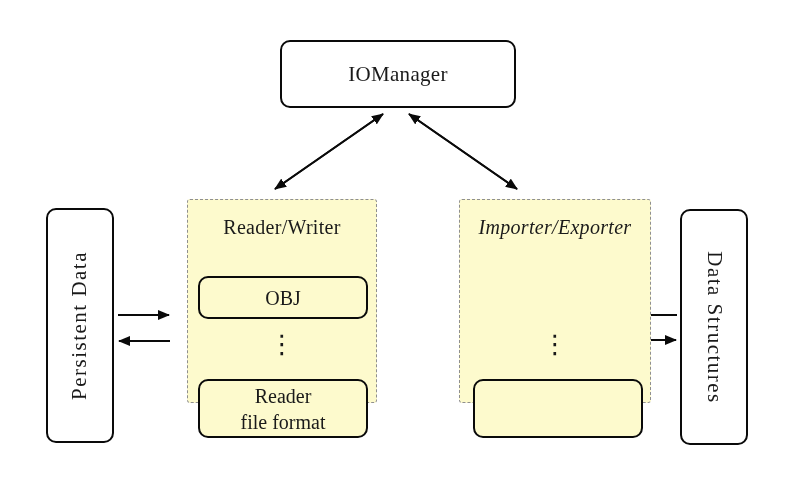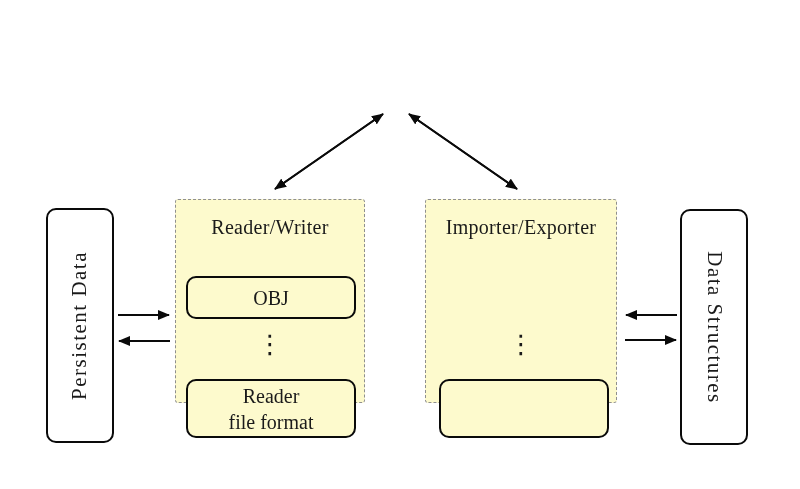--- a/index.html
+++ b/index.html
@@ -51,23 +51,24 @@
   }
   .persistent .vlabel { transform: rotate(-90deg); }
   .structures .vlabel { transform: rotate(90deg); }
   .panel {
     position: absolute;
     top: 199px;
     height: 204px;
     background: var(--panel-fill);
     border: 1.7px dashed var(--panel-border);
     border-radius: 3px;
+    margin-left: 12px;
   }
   .panel-left  { left: 175px; width: 190px; }
-  .panel-right { left: 425px; width: 192px; }
+  .panel-right { left: 447px; width: 192px; font-style: italic; }
   .panel-title {
     position: absolute;
     top: 16px;
     left: 0;
     width: 100%;
     text-align: center;
     font-size: 20px;
     letter-spacing: 0.3px;
   }
   .inner-box {
@@ -119,20 +120,23 @@
 
     <line x1="118" y1="315" x2="169" y2="315" stroke="#0a0a0a" stroke-width="1.8" marker-end="url(#ah)"></line>
 
     <line x1="170" y1="341" x2="119" y2="341" stroke="#0a0a0a" stroke-width="1.8" marker-end="url(#ah)"></line>
 
     <line x1="677" y1="315" x2="626" y2="315" stroke="#0a0a0a" stroke-width="1.8" marker-end="url(#ah)"></line>
 
     <line x1="625" y1="340" x2="676" y2="340" stroke="#0a0a0a" stroke-width="1.8" marker-end="url(#ah)"></line>
   </svg>
 
+  <div class="node io-manager">
+    <span>IOManager</span>
+  </div>
 
   <div class="node side-box persistent">
     <span class="vlabel">Persistent Data</span>
   </div>
 
   <div class="node side-box structures">
     <span class="vlabel">Data Structures</span>
   </div>
 
   <div class="panel panel-left">

